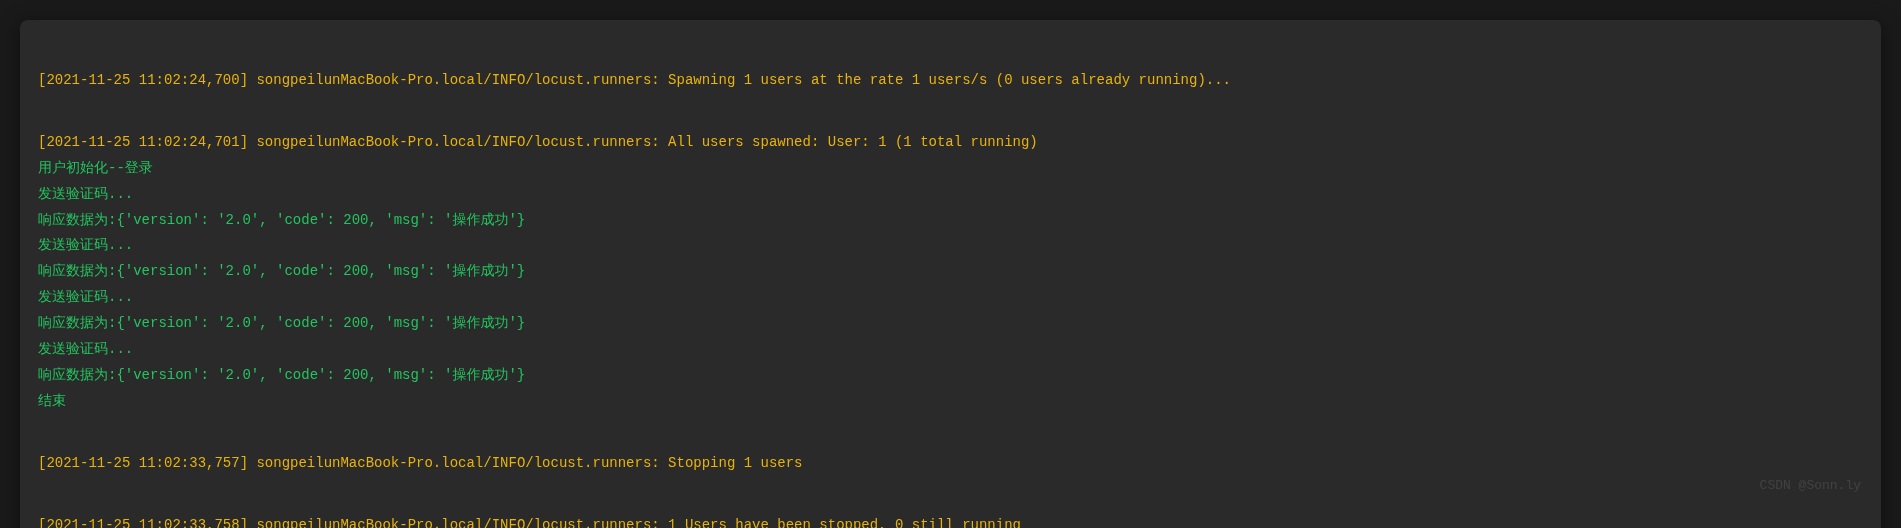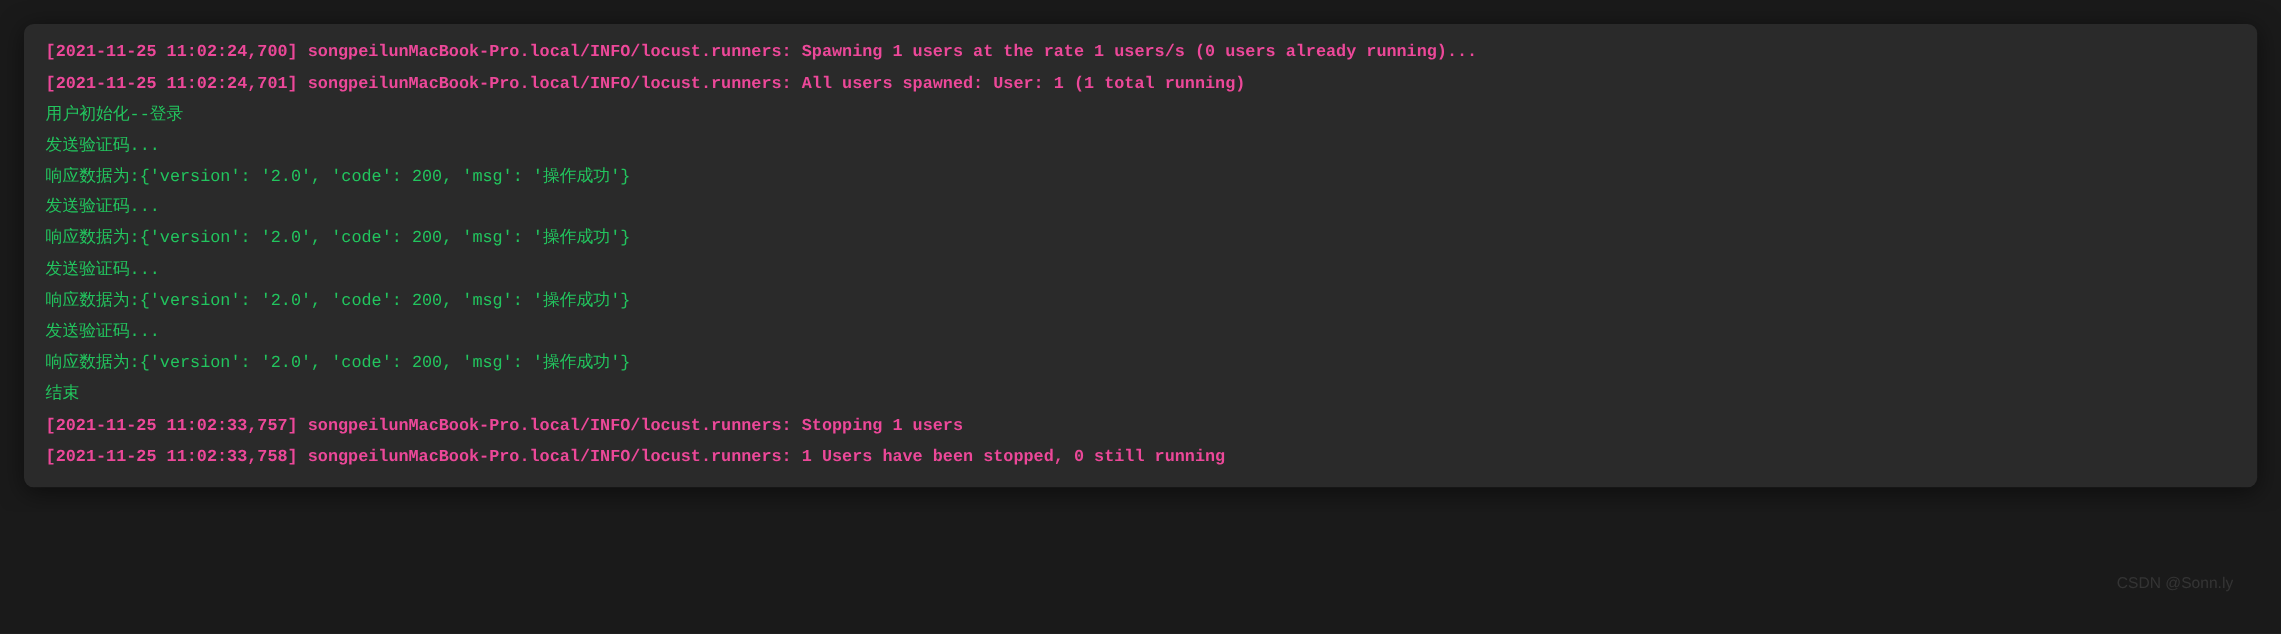--- a/index.html
+++ b/index.html
@@ -17,32 +17,33 @@
     }
     .terminal {
       background: #2a2a2a;
       border-radius: 8px;
       padding: 12px 18px;
       box-shadow: 0 4px 20px rgba(0,0,0,0.5);
       overflow-x: auto;
       white-space: pre;
     }
     .log-line {
-      color: #ec4899;
-      font-weight: bold;
+      color: #eab308;
+      font-weight: normal;
+      margin-top: 36px;
     }
     .output-line {
       color: #22c55e;
     }
     .watermark {
       position: absolute;
       right: 40px;
       bottom: 30px;
       color: rgba(200,200,200,0.15);
       font-size: 13px;
-      font-family: Liberation Sans, sans-serif;
+      font-family: Liberation Mono, monospace;
     }
   </style>
 </head>
 <body>
 
 <div class="terminal" id="terminal"><div class="log-line">[2021-11-25 11:02:24,700] songpeilunMacBook-Pro.local/INFO/locust.runners: Spawning 1 users at the rate 1 users/s (0 users already running)...</div><div class="log-line">[2021-11-25 11:02:24,701] songpeilunMacBook-Pro.local/INFO/locust.runners: All users spawned: User: 1 (1 total running)</div><div class="output-line">用户初始化--登录</div><div class="output-line">发送验证码...</div><div class="output-line">响应数据为:{'version': '2.0', 'code': 200, 'msg': '操作成功'}</div><div class="output-line">发送验证码...</div><div class="output-line">响应数据为:{'version': '2.0', 'code': 200, 'msg': '操作成功'}</div><div class="output-line">发送验证码...</div><div class="output-line">响应数据为:{'version': '2.0', 'code': 200, 'msg': '操作成功'}</div><div class="output-line">发送验证码...</div><div class="output-line">响应数据为:{'version': '2.0', 'code': 200, 'msg': '操作成功'}</div><div class="output-line">结束</div><div class="log-line">[2021-11-25 11:02:33,757] songpeilunMacBook-Pro.local/INFO/locust.runners: Stopping 1 users</div><div class="log-line">[2021-11-25 11:02:33,758] songpeilunMacBook-Pro.local/INFO/locust.runners: 1 Users have been stopped, 0 still running</div></div>
 <div class="watermark">CSDN @Sonn.ly</div>
 
 </body></html>

